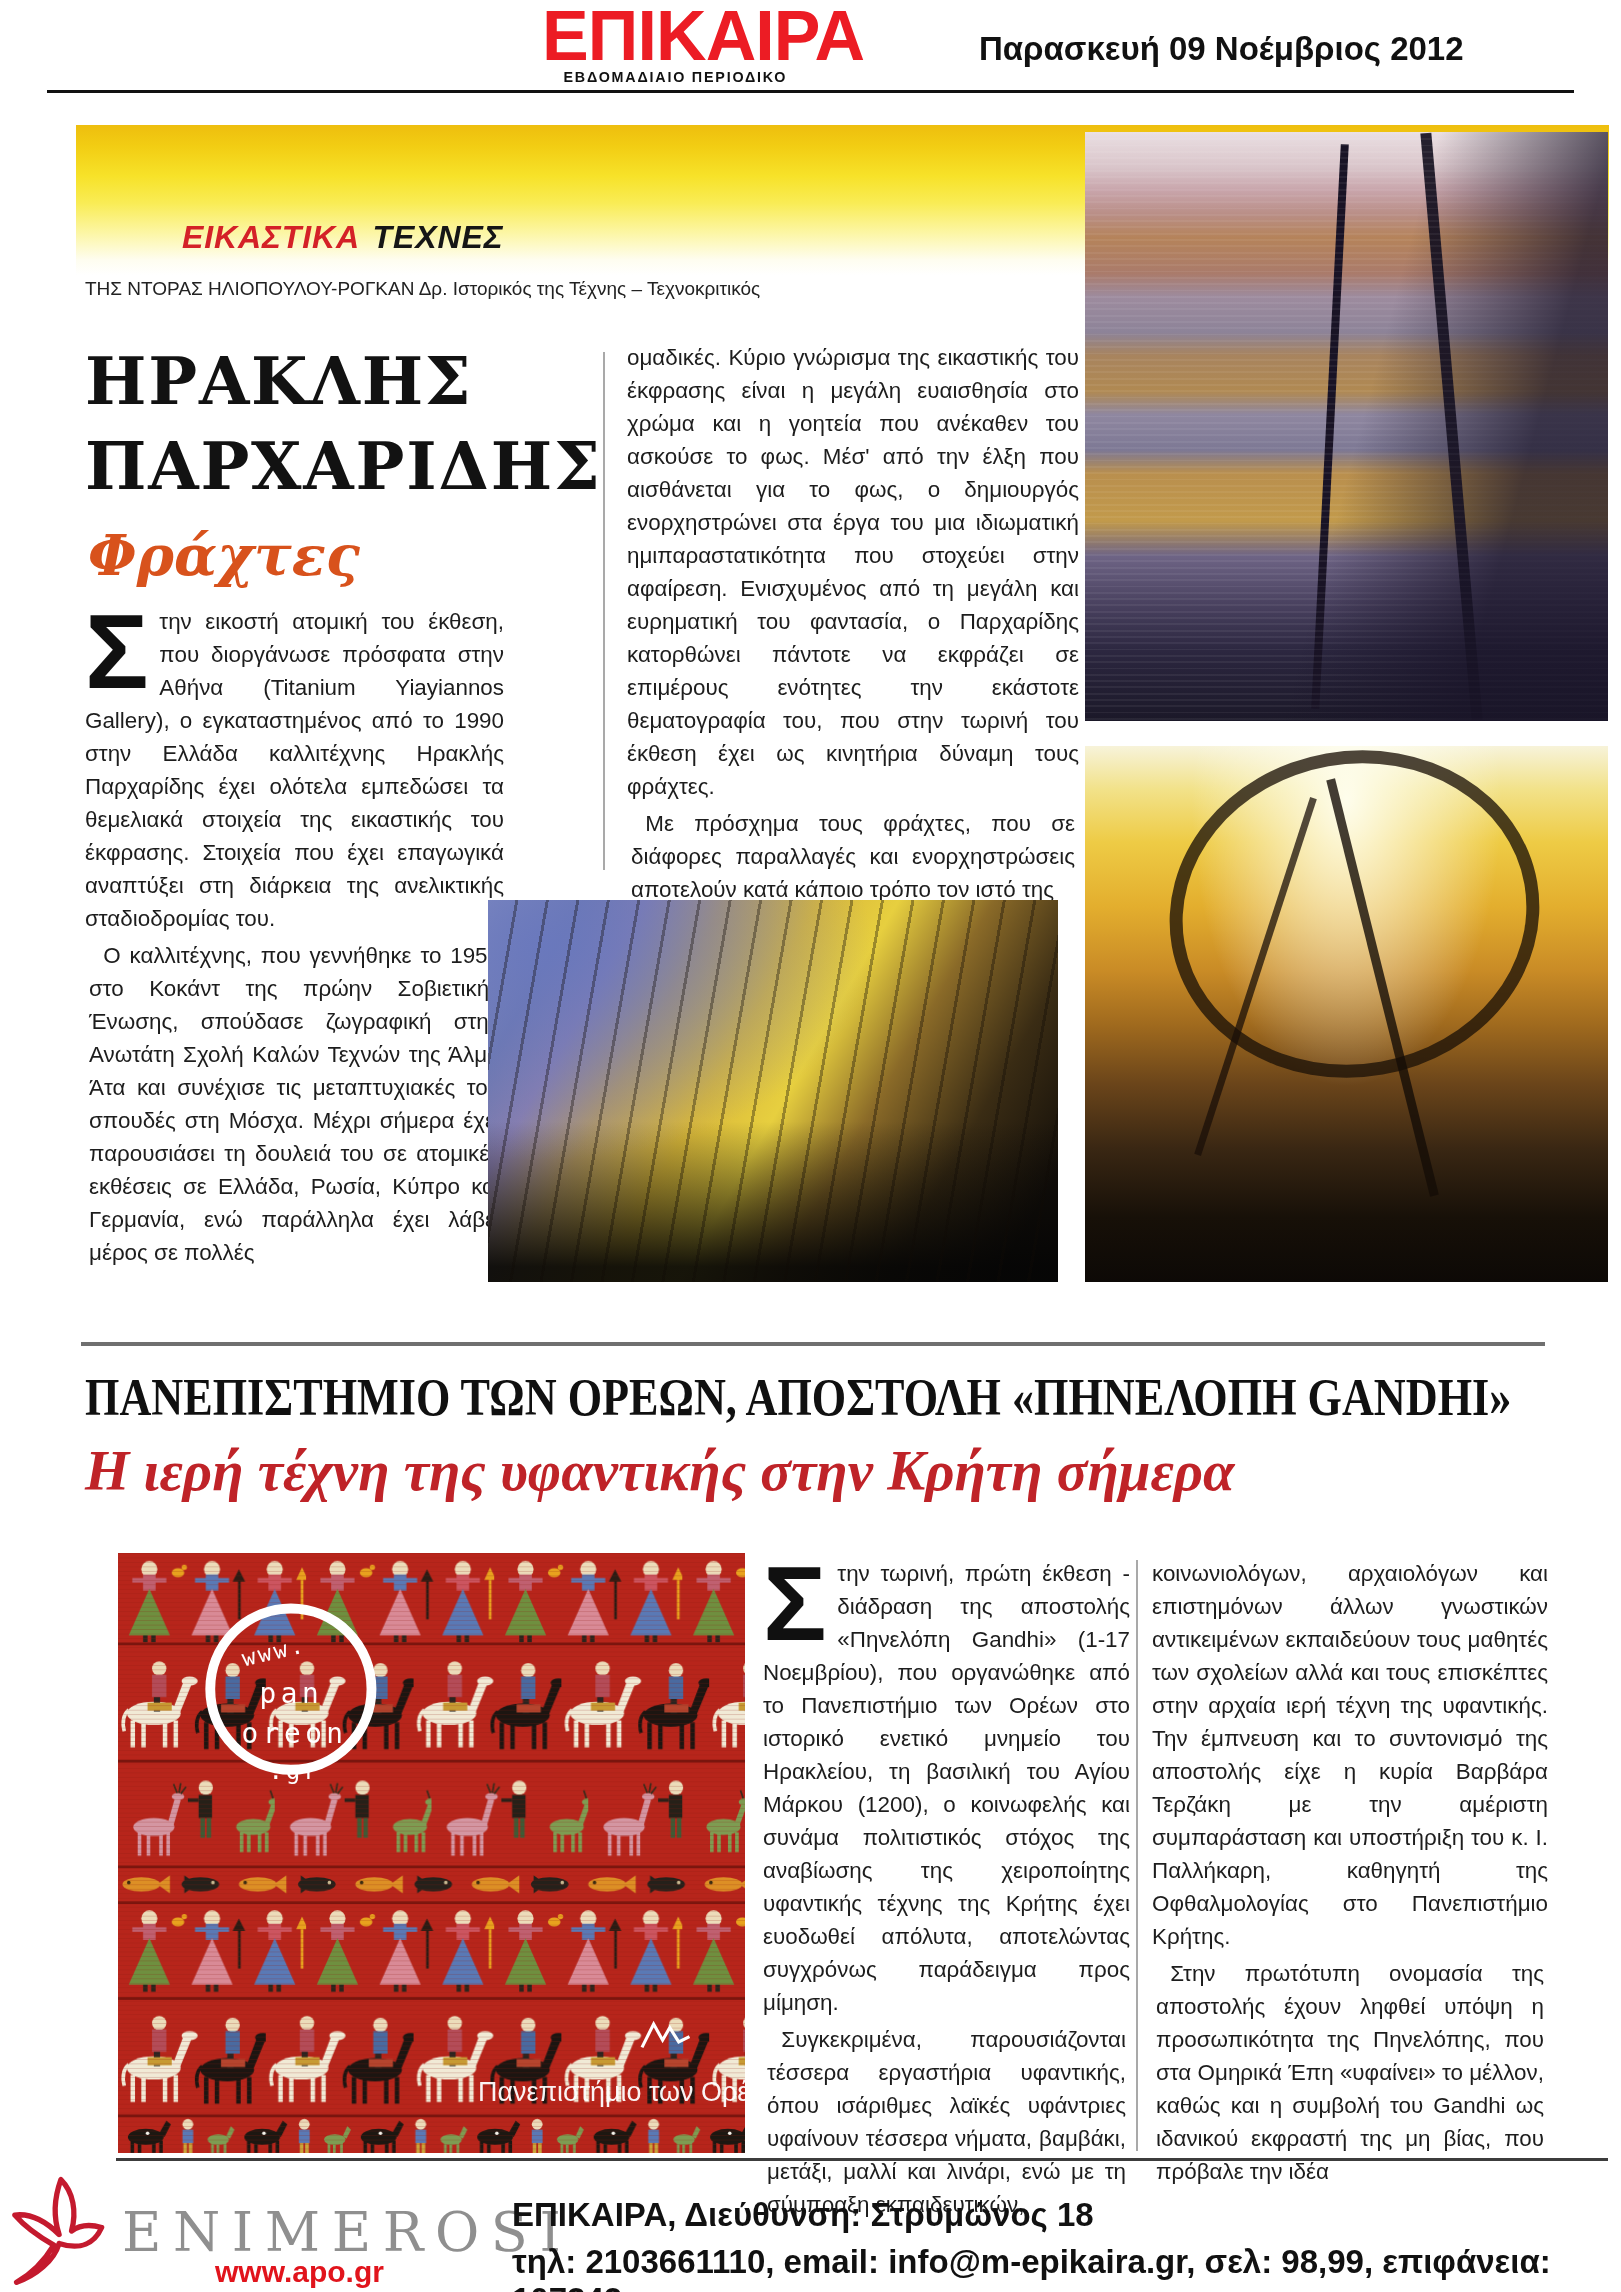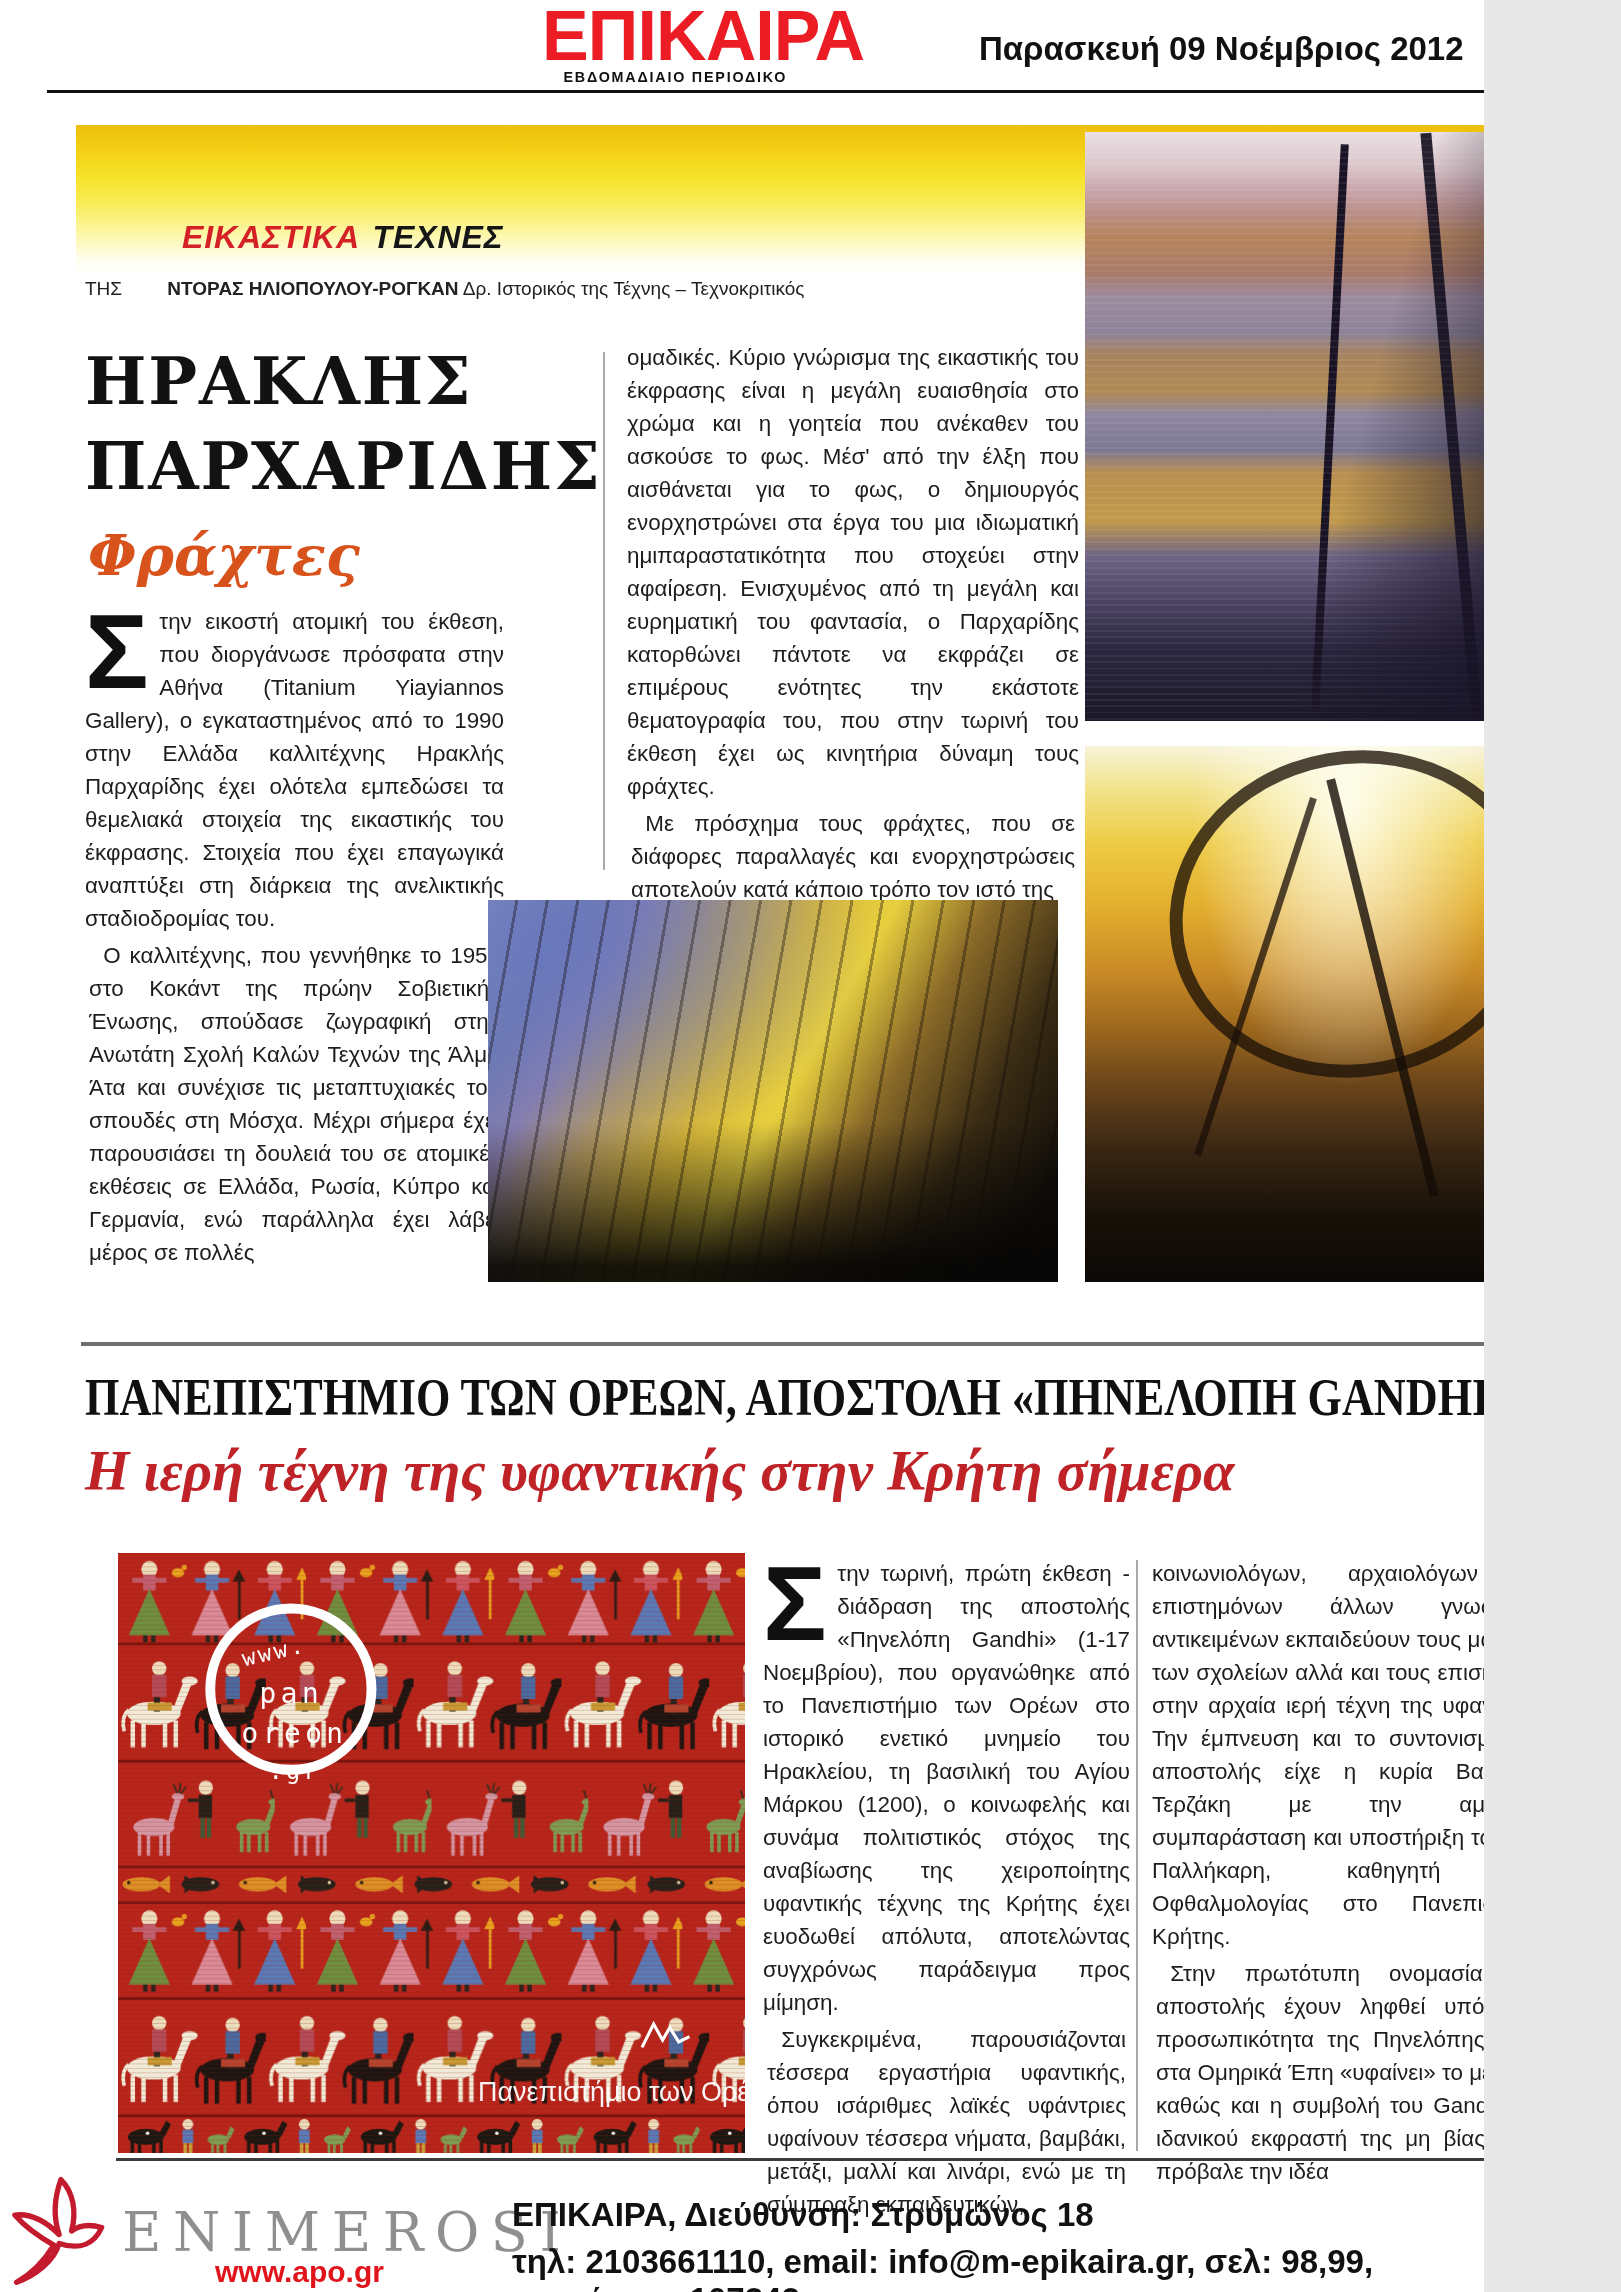--- a/index.html
+++ b/index.html
@@ -1,33 +1,33 @@
 <!DOCTYPE html>
 <html style="font-size:14.3px"><head>
 <meta charset="utf-8">
 <style>
   html,body{margin:0;padding:0;background:#e8e8e8;}
-  .page{position:relative;width:1484px;height:2293px;background:#ffffff;overflow:hidden;
+  .page{position:relative;width:1621px;height:2293px;background:#ffffff;overflow:hidden;
         font-family:"Liberation Sans",sans-serif;color:#1d1d1d;}
 
   
   .masthead-block{position:absolute;left:542px;top:3.6px;width:430px;text-align:left;}
   .masthead{font-size:70px;font-weight:bold;letter-spacing:-0.9px;color:#ec1c24;line-height:64px;}
   .masthead-sub{font-size:14.3px;font-weight:bold;letter-spacing:1.8px;color:#111;margin-left:21.5px;margin-top:1.8px;}
   .issue-date{position:absolute;left:979px;top:30px;font-size:33px;font-weight:bold;color:#111;}
   .header-rule{position:absolute;left:47px;top:90px;width:1527px;height:2.7px;background:#111;}
 
   
   .banner{position:absolute;left:76px;top:125px;width:1533px;height:150px;
     background:linear-gradient(to bottom,#eebe0e 0%,#f2cd13 14%,#f7e229 34%,#f9ec55 52%,#fcf6a5 72%,#fefdf0 90%,#ffffff 100%);}
   .banner-title{position:absolute;left:154px;top:219px;font-style:italic;font-weight:800;font-size:32px;letter-spacing:0.9px;margin-left:28px;}
   .banner-title .red{color:#d42127;}
   .banner-title .blk{color:#161616;margin-left:12.5px;}
   .byline{position:absolute;left:85px;top:278px;font-size:19px;color:#222;}
-  .byline .bold{font-weight:bold;margin-left:40px;}
+  .byline .bold{font-weight:normal;}
 
   
   .a1-title{position:absolute;left:85px;top:339px;font-family:"DejaVu Serif",serif;font-weight:bold;
             font-size:65px;line-height:85px;letter-spacing:1.8px;color:#121212;}
   .a1-sub{position:absolute;left:88px;top:522px;font-family:"DejaVu Serif",serif;font-weight:bold;font-style:italic;
           font-size:56px;color:#d8521c;}
   .bodytext{font-size:22.4px;line-height:33px;text-align:justify;color:#1d1d1d;}
   .col-a1-left{position:absolute;left:85px;top:605px;width:419px;}
   .col-a1-mid{position:absolute;left:627px;top:341px;width:452px;}
   .p-indent{text-indent:14.3px;margin:4px;}

